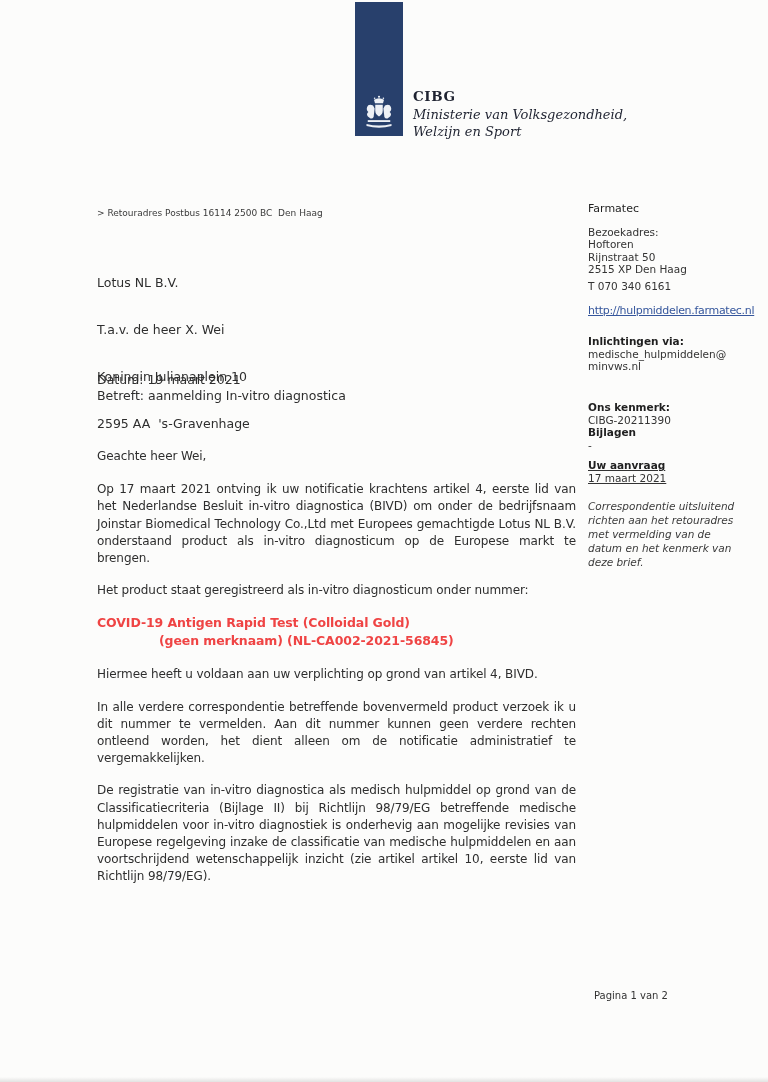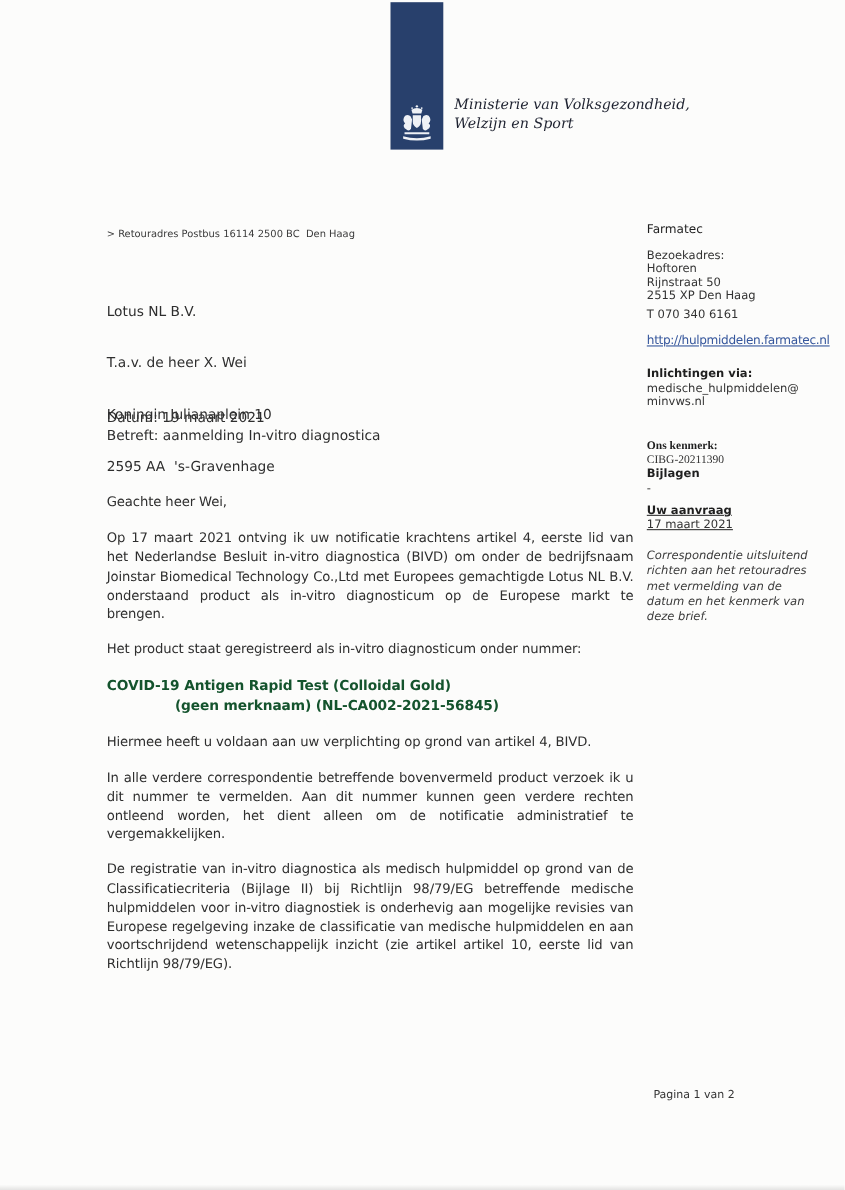--- a/index.html
+++ b/index.html
@@ -45,40 +45,40 @@
     font-size:12.5px; line-height:16px;
   }
   .body-col {
     position:absolute; left:97px; top:448px; width:479px;
     font-size:12px; line-height:17.2px; letter-spacing:-0.1px;
   }
   .body-col p { margin:0 0 15px 0; }
   .justify { text-align:justify; }
   .salutation { margin-bottom:16px; }
   .product {
-    font-weight:bold; color:#14532d;
+    font-weight:bold; color:#ef4444;
     font-size:12.5px; margin-bottom:16px; line-height:18px;
   }
   .product .line2 { padding-left:62px; }
   
   .sidebar {
     position:absolute; left:588px; top:203px; width:152px;
     font-size:10.5px; line-height:12.6px; color:#333;
   }
   .sb-title { font-weight:normal; font-size:11px; color:#1f1f1f; }
   .sb-address { margin-top:10px; }
   .sb-phone { margin-top:4px; }
   .sb-link-wrap { margin-top:11px; }
   .sb-link {
     color:#35569c; text-decoration:underline;
     font-size:11px; letter-spacing:-0.3px; white-space:nowrap;
   }
   .sb-head { font-weight:bold; color:#1f1f1f; }
   .sb-inlichtingen { margin-top:18px; }
-  .sb-kenmerk { margin-top:28px;font-family:Liberation Serif, serif; }
+  .sb-kenmerk { margin-top:28px; }
   .sb-bijlagen { }
   .sb-aanvraag { margin-top:8px;text-decoration:underline; }
   .sb-note {
     margin-top:14px; font-style:italic; line-height:14px; color:#3a3a3a;
   }
   
   .footer {
     position:absolute; left:594px; top:990px;
     font-size:10px; color:#333;
   }
@@ -101,20 +101,21 @@
         <path d="M24 10.5 q8 -5 16 0 l-1.6 5.5 h-12.8 z"></path>
         <path d="M26 18.5 h12 v9 q0 6.5 -6 9.5 q-6 -3 -6 -9.5 z"></path>
         <path d="M22.5 19.5 q-7.5 -3.5 -9.5 2.5 q-1.8 5 2 8 q-4 3.2 -0.8 7.2 l4.2 3 q3.2 1 5 -2.2 l1.6 -13.5 z"></path>
         <path d="M41.5 19.5 q7.5 -3.5 9.5 2.5 q1.8 5 -2 8 q4 3.2 0.8 7.2 l-4.2 3 q-3.2 1 -5 -2.2 l-1.6 -13.5 z"></path>
         <path d="M14 43 h36 v3 h-36 z"></path>
         <path d="M12 49 q20 5.5 40 0 v3.5 q-20 5.5 -40 0 z"></path>
       </svg>
     </span>
   </div>
   <div class="wordmark">
+    <div class="org">CIBG</div>
     <div class="ministry">Ministerie van Volksgezondheid,</div>
     <div class="ministry">Welzijn en Sport</div>
   </div>
 
   <div class="return-address">&gt; Retouradres Postbus 16114 2500 BC  Den Haag</div>
 
   <div class="recipient">
     <div>Lotus NL B.V.</div>
     <div>T.a.v. de heer X. Wei</div>
     <div>Koningin Julianaplein 10</div>

